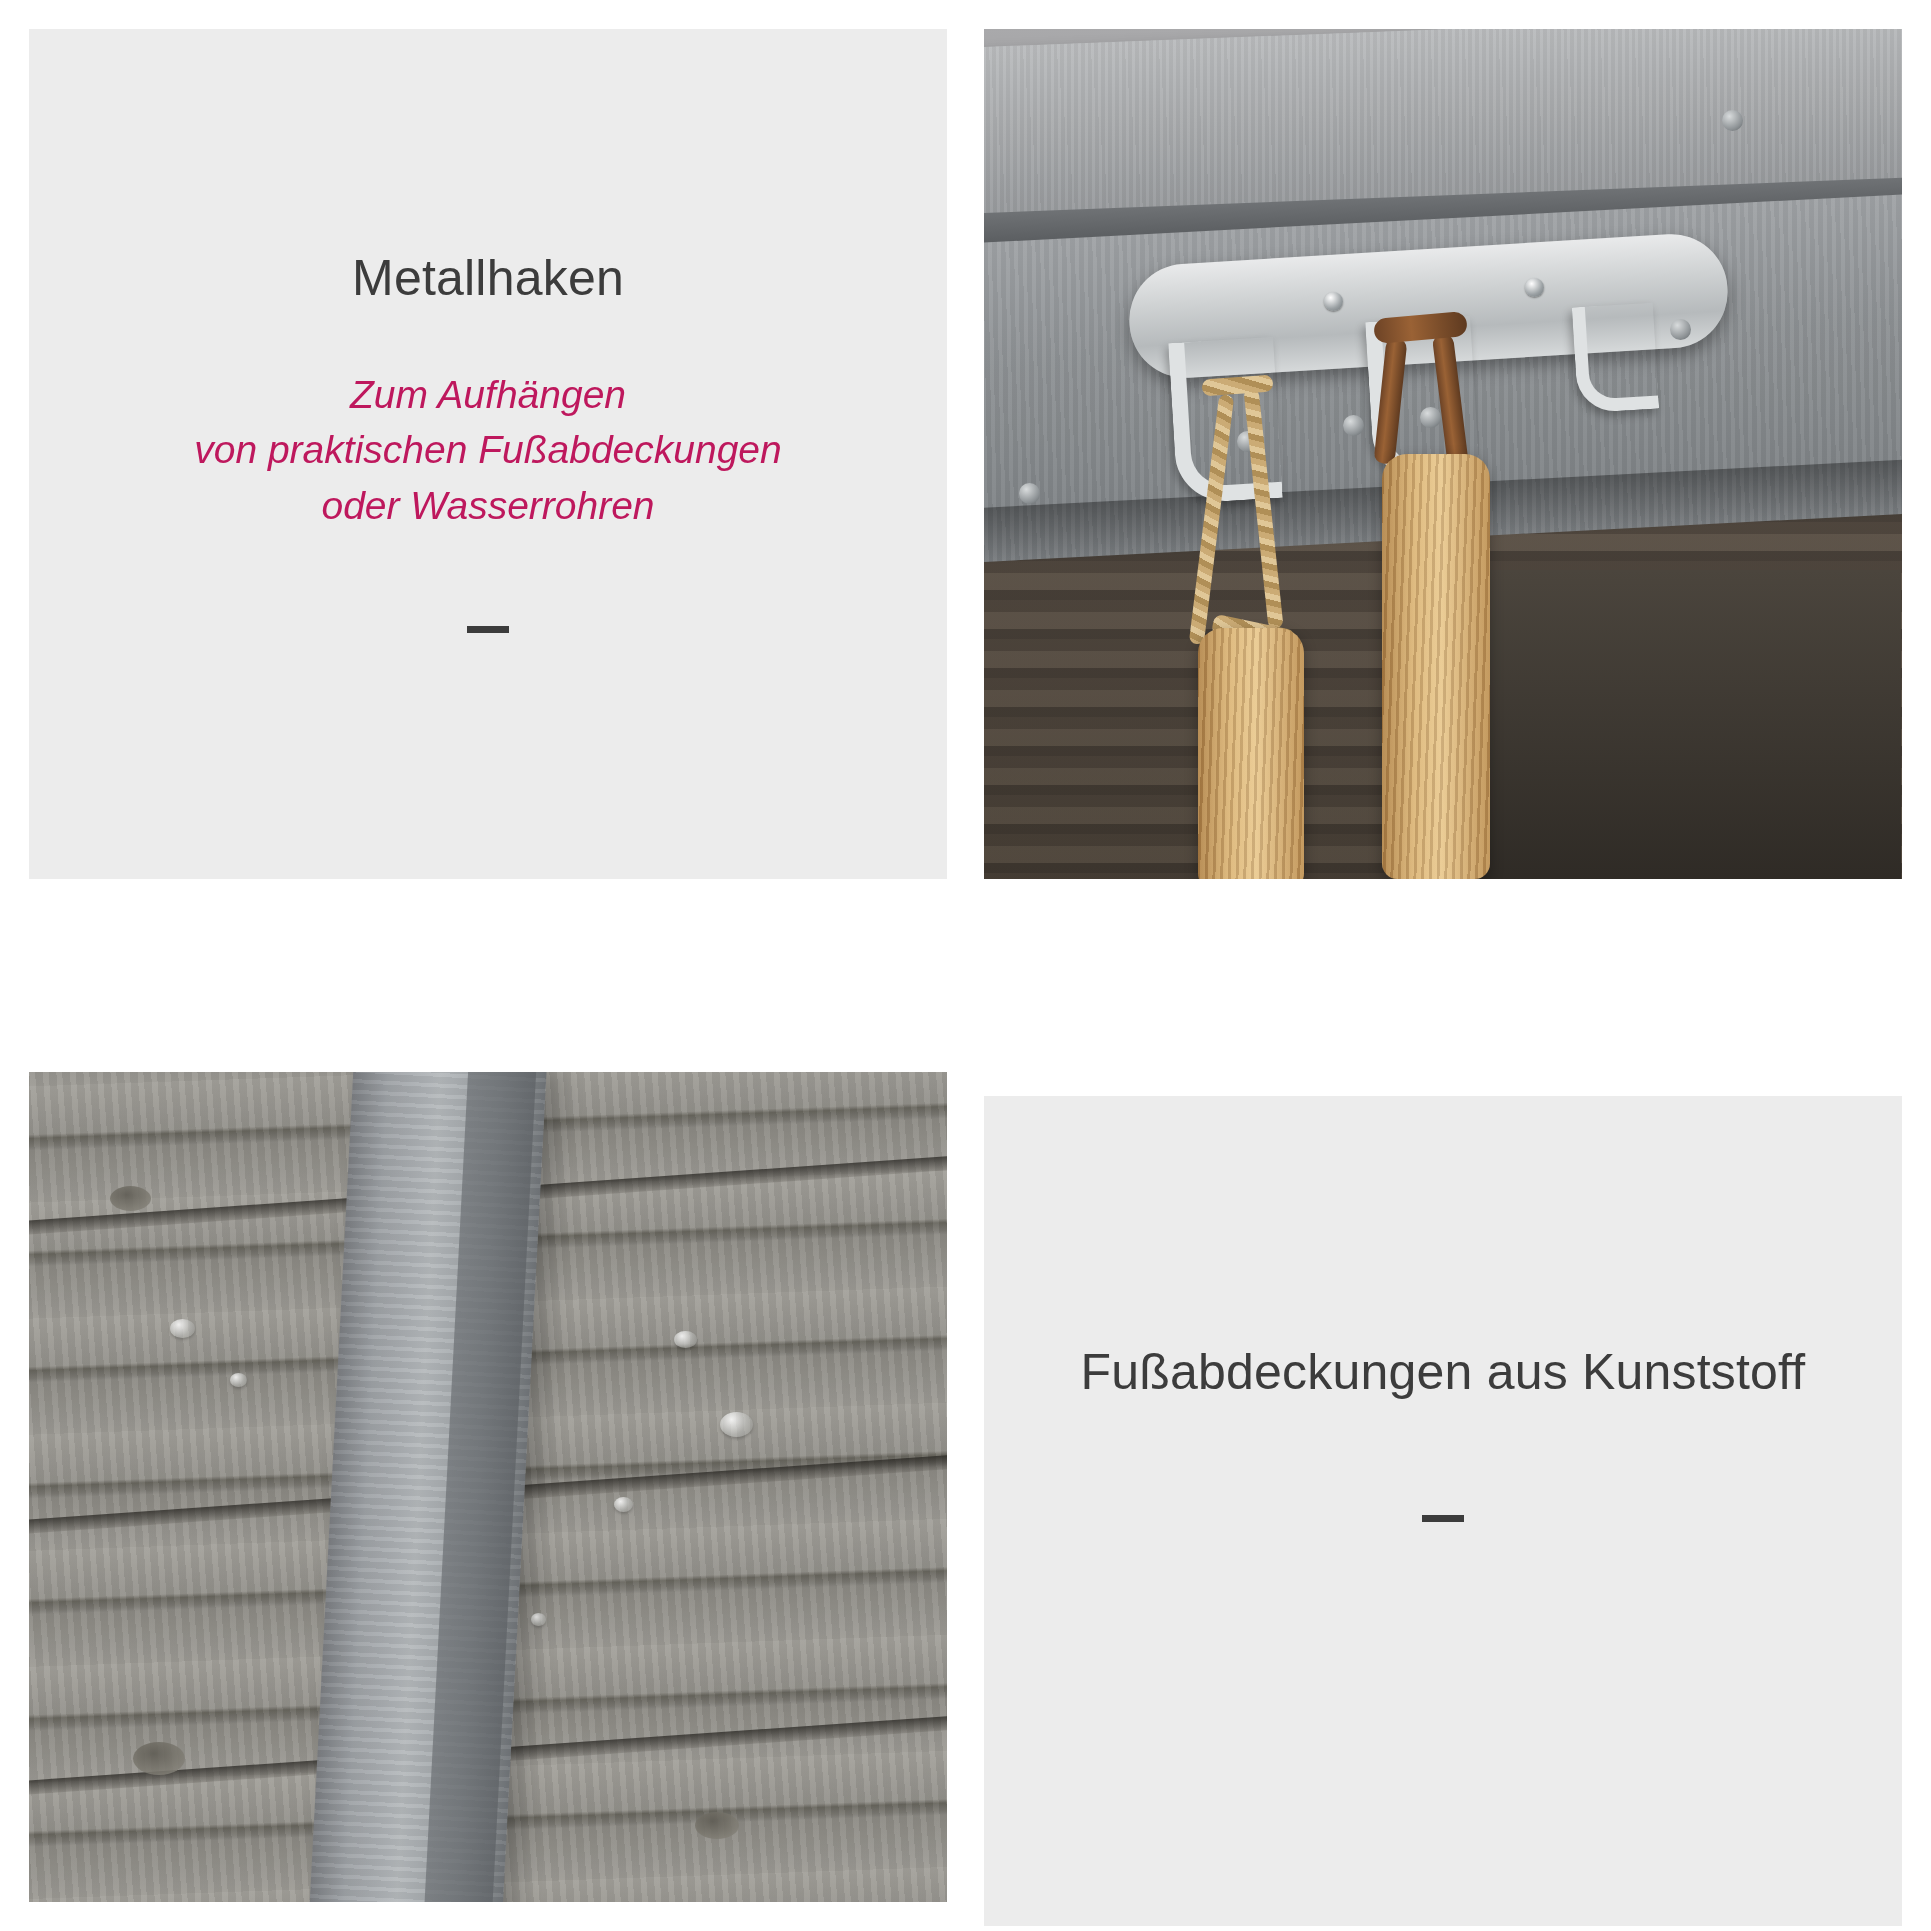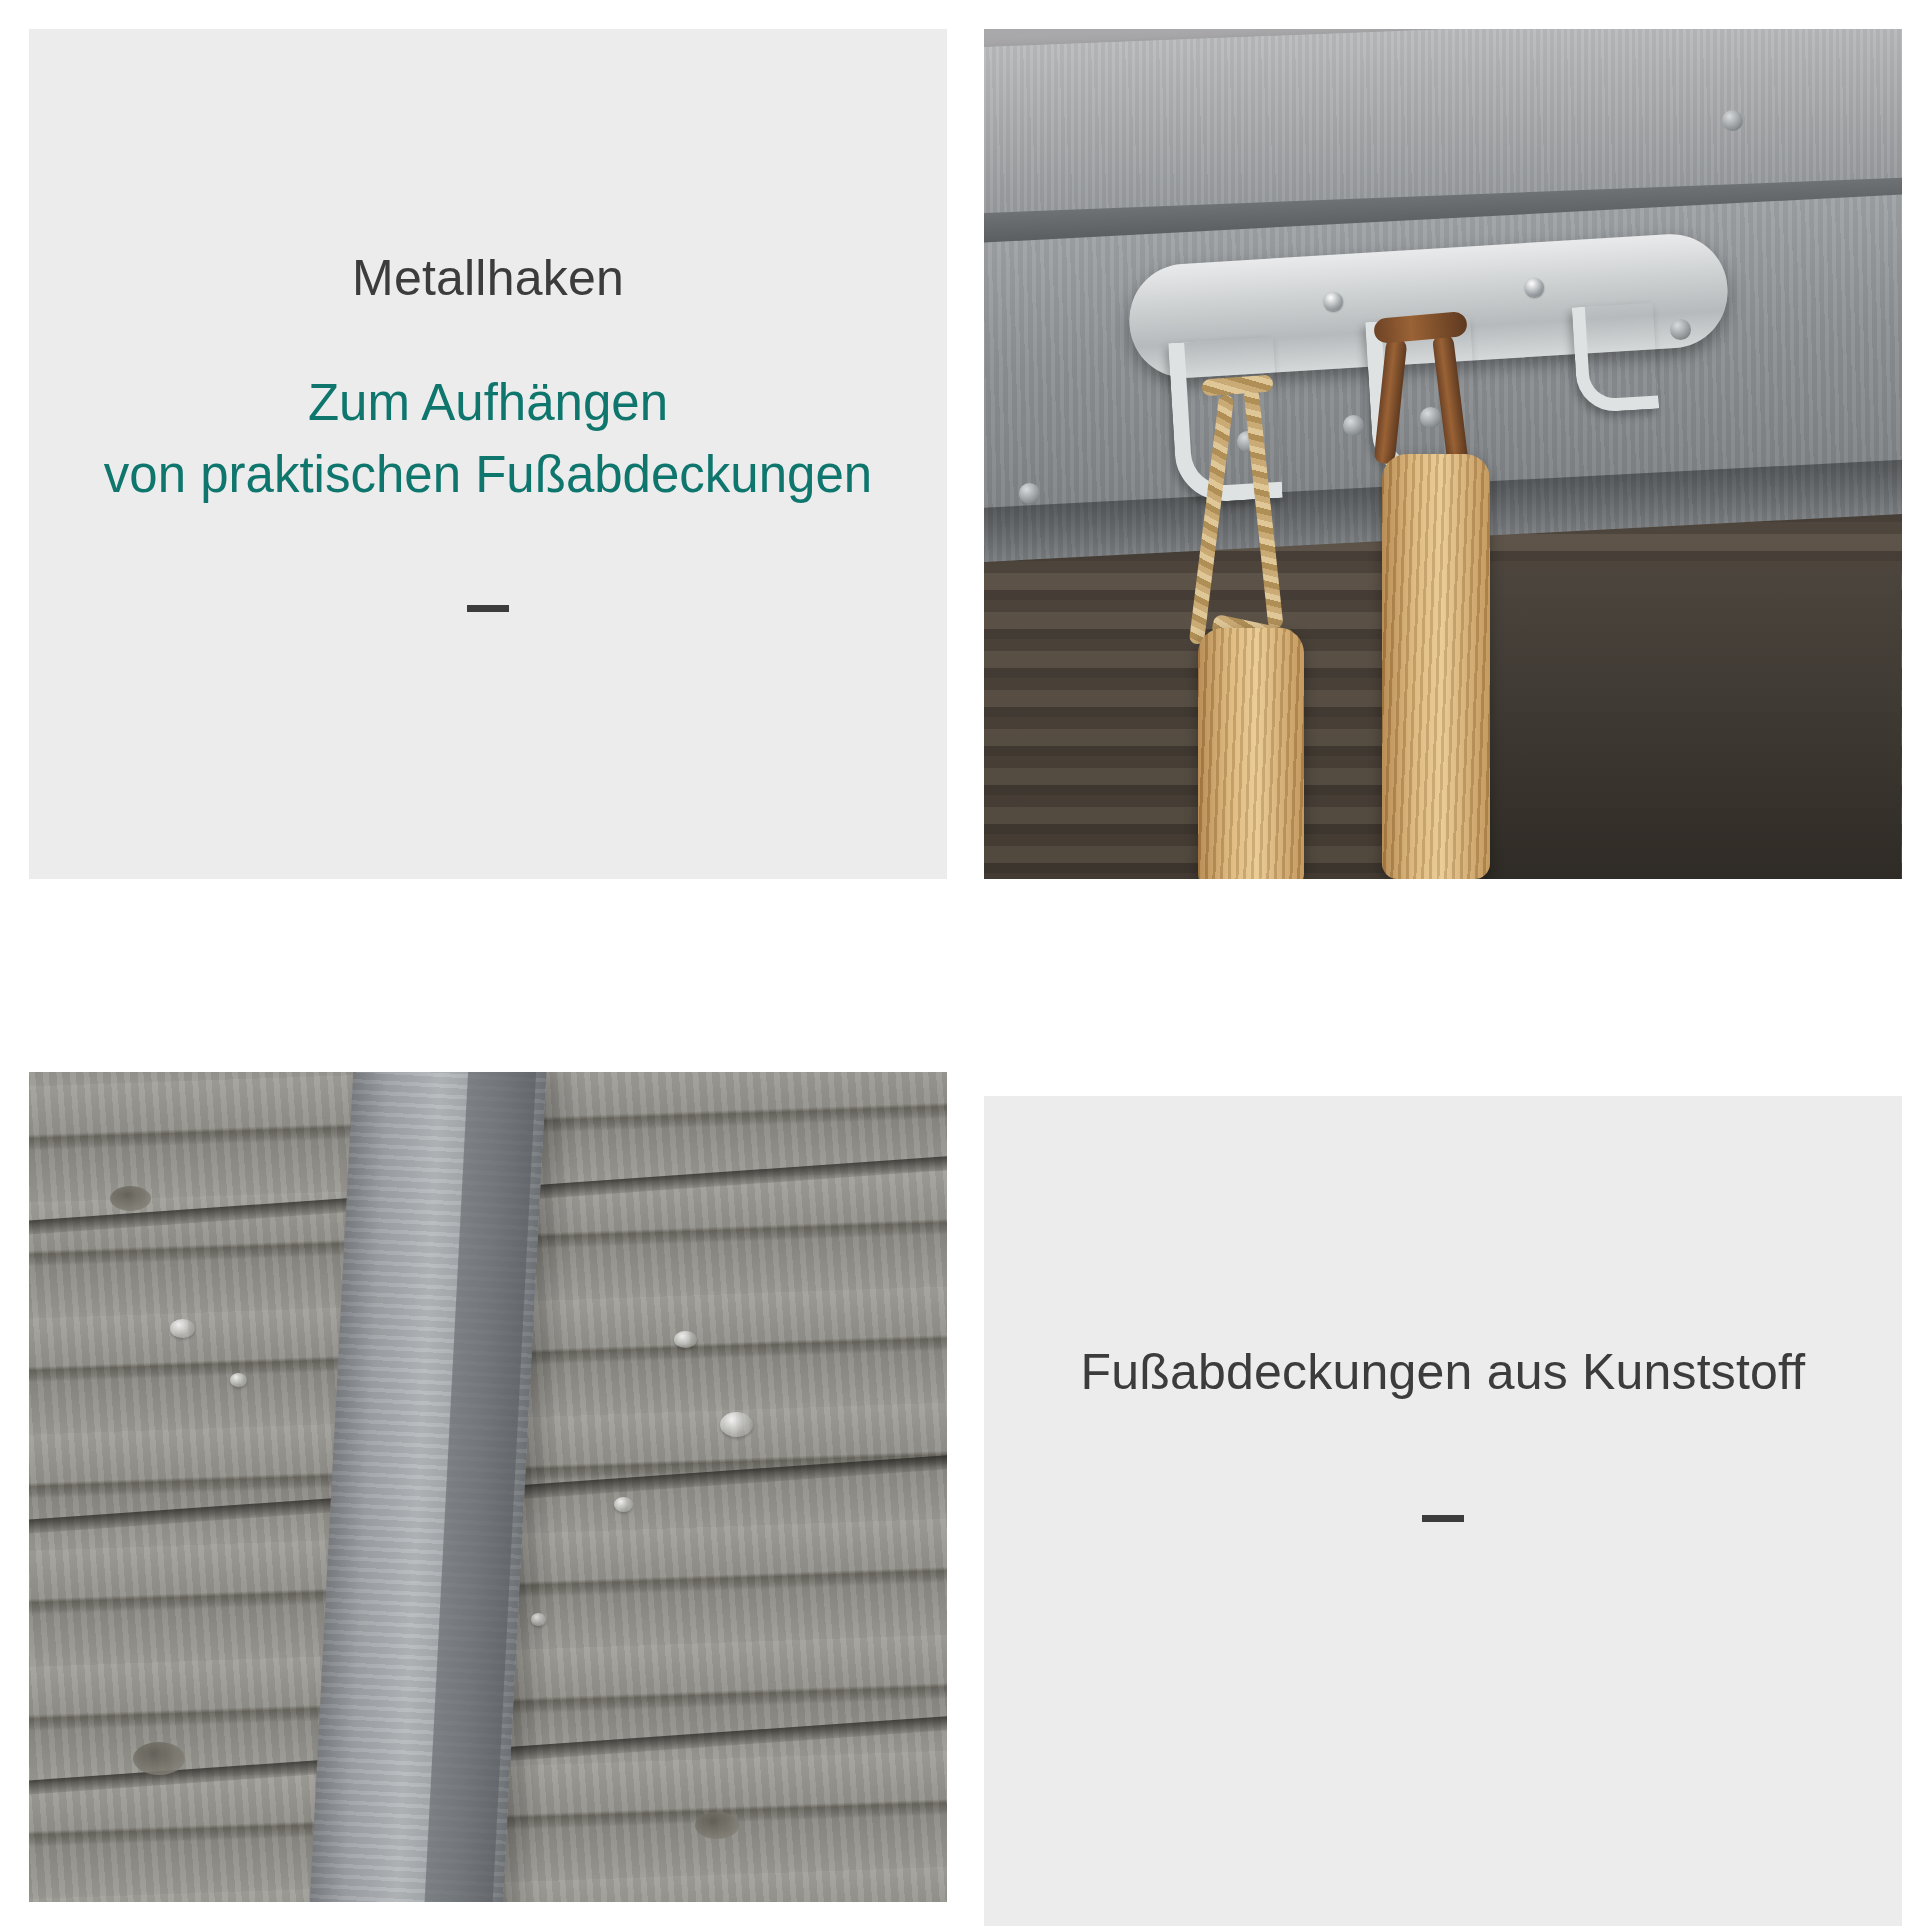--- a/index.html
+++ b/index.html
@@ -38,25 +38,26 @@
 
   .panel-title {
     font-size: 50px;
     font-weight: 400;
     color: #3c3c3c;
     text-align: center;
     letter-spacing: 0.2px;
   }
 
   .panel-desc {
-    font-size: 51px;
+    font-size: 39px;
     line-height: 1.42;
-    color: #0f766e;
+    color: #be185d;
     text-align: center;
     font-weight: 400;
+    font-style: italic;
   }
 
   .panel-dash {
     width: 42px;
     height: 6.8px;
     background: #3c3c3c;
   }
 
   
   .headline-band {
@@ -277,20 +278,21 @@
 </head>
 <body>
 
 <div class="page">
 
   <div class="panel text-panel" id="panel-hooks-text">
     <div class="panel-title" style="margin-top:220px;">Metallhaken</div>
     <div class="panel-desc" style="margin-top:60px;">
       <div>Zum Aufhängen</div>
       <div>von praktischen Fußabdeckungen</div>
+      <div>oder Wasserrohren</div>
     </div>
     <div class="panel-dash" style="margin-top:93px;"></div>
   </div>
 
   <div class="photo" id="photo-hooks">
     <div class="bg-wall"></div>
     <div class="bg-boards"></div>
     <div class="gap"></div>
 
     <div class="plank-top"></div>

